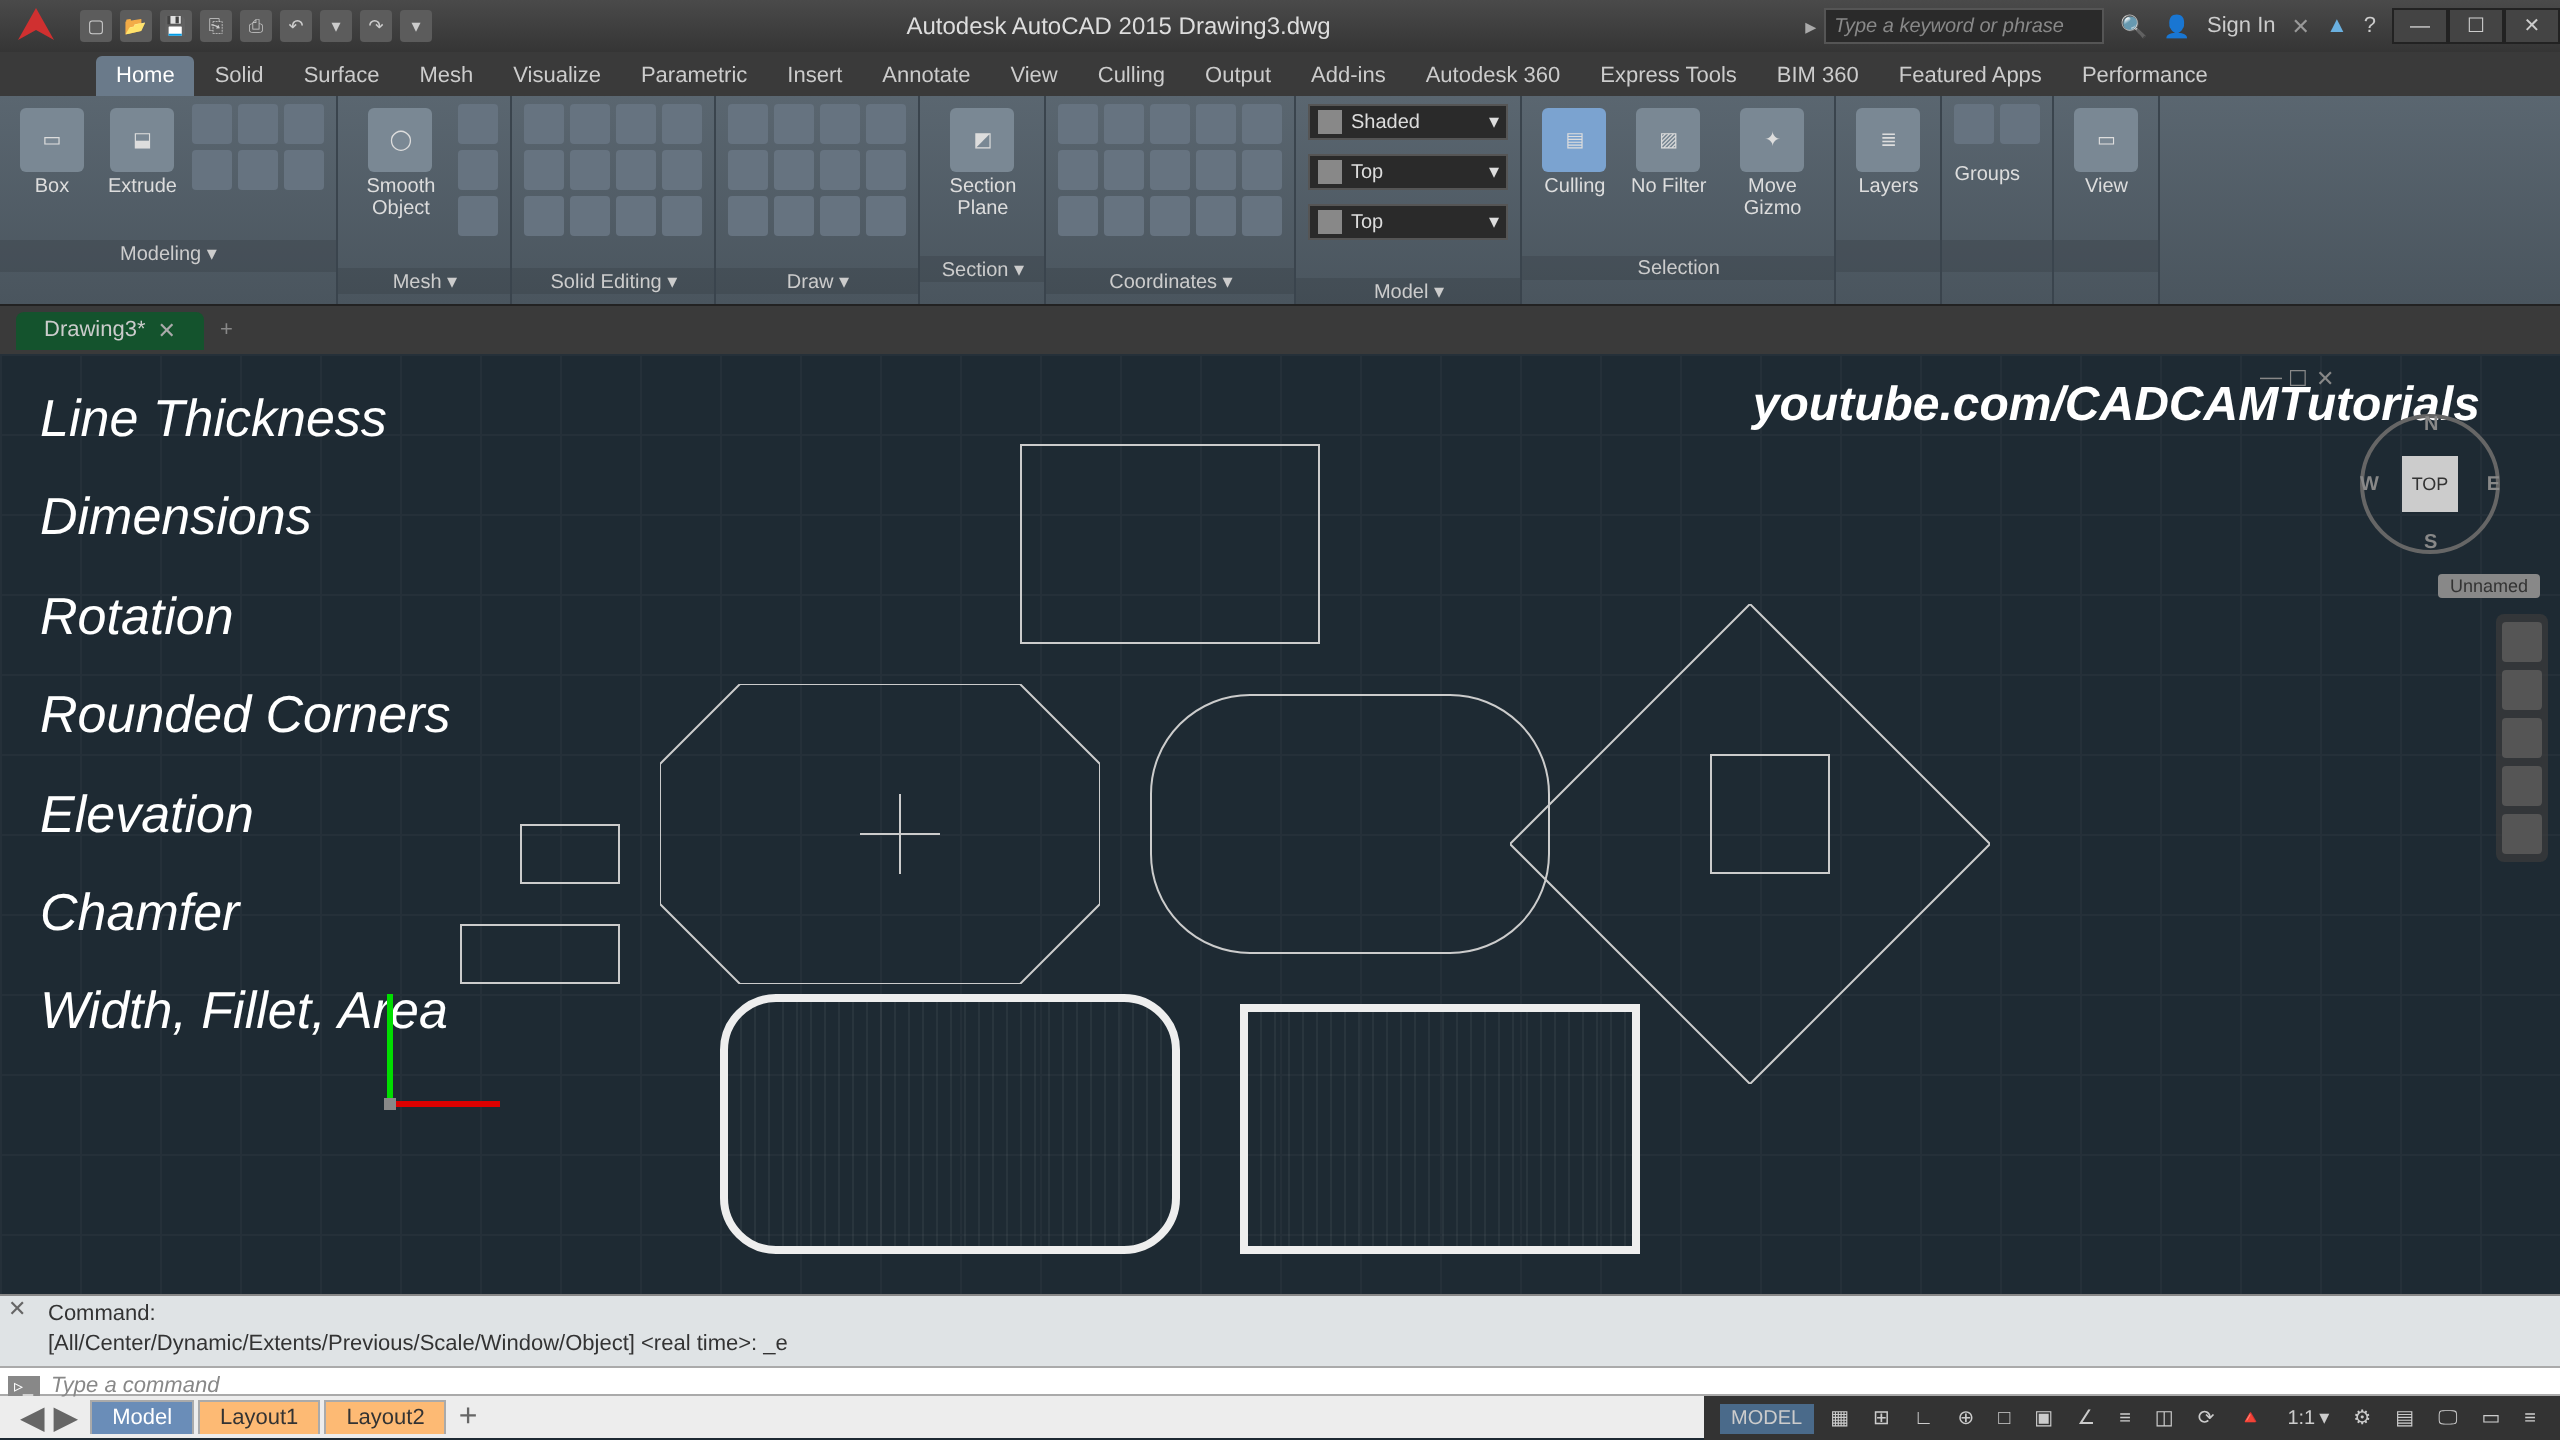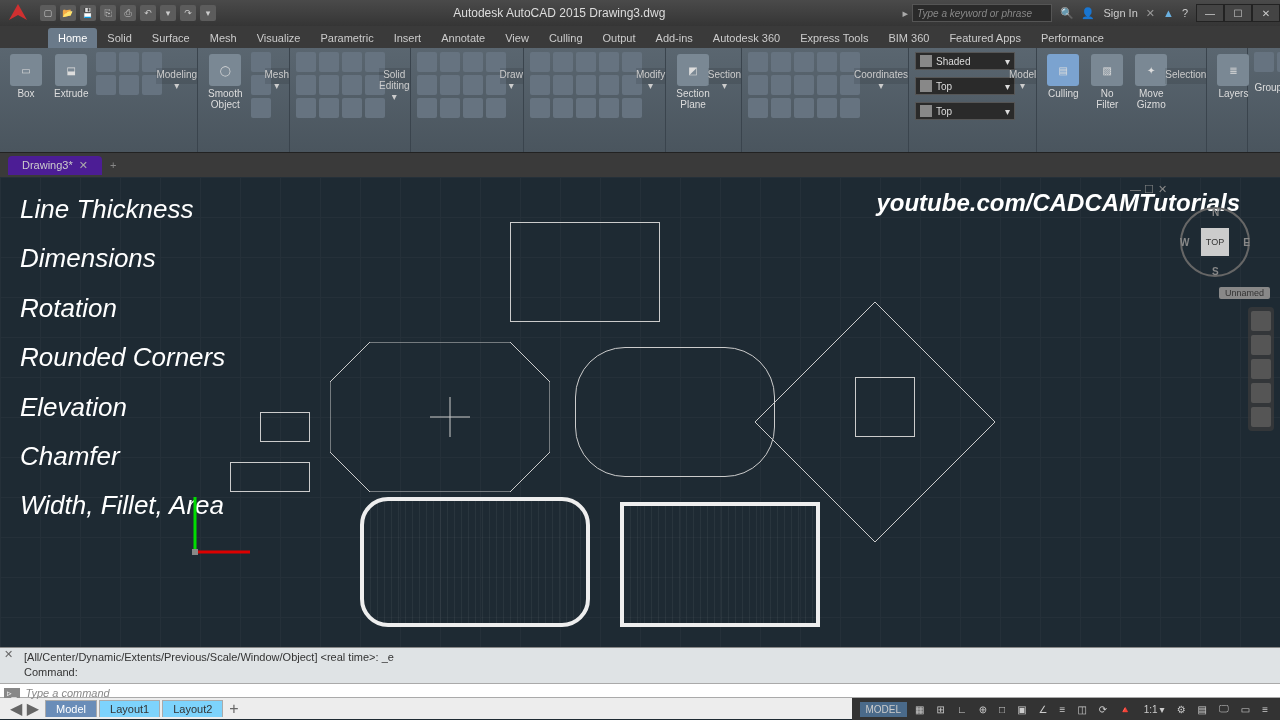--- a/index.html
+++ b/index.html
@@ -16,35 +16,35 @@
 .win-controls { display: flex; }
 .win-btn { width: 28px; height: 18px; background: #444; border: 1px solid #222; display:flex;align-items:center;justify-content:center;color:#ccc;font-size:10px;}
 
 
 .ribbon-tabs { height: 22px; background: #3a3a3a; display: flex; align-items: flex-end; padding-left: 48px; gap: 0; }
 .ribbon-tab { padding: 4px 10px; color: #ccc; font-size: 11px; cursor: pointer; border-top-left-radius: 3px; border-top-right-radius: 3px;}
 .ribbon-tab.active { background: #6a7a8a; color: #fff; }
 
 
 .ribbon { height: 105px; background: linear-gradient(#5a6670,#4a555e); display: flex; border-bottom: 1px solid #222; }
-.ribbon-panel { border-right: 1px solid #3a444d; padding: 4px 6px 0 6px; display: flex; flex-direction: row; justify-content: center;}
+.ribbon-panel { border-right: 1px solid #3a444d; padding: 4px 6px 0 6px; display: flex; flex-direction: column;}
 .panel-body { flex: 1; display: flex; gap: 4px; align-items: flex-start;}
 .panel-label { height: 16px; color: #ccc; font-size: 10px; text-align: center; padding-top: 1px; background: rgba(0,0,0,0.1); margin: 16px -6px;}
 .big-btn { display: flex; flex-direction: column; align-items: center; gap: 2px; color: #ddd; font-size: 10px; padding: 2px 4px; cursor:pointer; text-align:center;}
 .big-btn .icon { width: 32px; height: 32px; background: #7a8894; border-radius: 3px; display:flex;align-items:center;justify-content:center;}
 .small-grid { display: grid; grid-template-columns: repeat(3, 20px); grid-auto-rows: 20px; gap: 3px; }
 .small-grid.c4 { grid-template-columns: repeat(4, 20px); }
 .small-grid.c5 { grid-template-columns: repeat(5, 20px); }
 .small-btn { width: 20px; height: 20px; background: #667380; border-radius: 2px; cursor:pointer; display:flex;align-items:center;justify-content:center;color:#ddd;font-size:9px;}
 .dd { width: 100px; height: 18px; background: #2a2a2a; border: 1px solid #555; color: #ddd; font-size: 10px; display:flex;align-items:center;padding:0 4px;margin-bottom:3px;}
 .culling { background: #7ba3d0 !important; }
 
 
 .draw-tabs { height: 24px; background: #3a3a3a; display: flex; align-items: center; padding-left: 8px; }
-.draw-tab { padding: 3px 14px; color: #ccc; font-size: 11px; background: #4c1d95; border-radius: 4px 4px 0 0; margin-right: 2px; display:flex;align-items:center;gap:6px;}
+.draw-tab { padding: 3px 14px; color: #ccc; font-size: 11px; background: #14532d; border-radius: 4px 4px 0 0; margin-right: 2px; display:flex;align-items:center;gap:6px;}
 .draw-tab.plus { background:none; color:#888; padding: 3px 6px;}
 
 
 .canvas { position: relative; height: 470px; background: #1e2a33; overflow: hidden; background-image: linear-gradient(#253039 1px, transparent 1px), linear-gradient(90deg, #253039 1px, transparent 1px); background-size: 40px 40px;}
 .overlay-list { position: absolute; left: 20px; top: 8px; font-family: "Segoe Script", "Comic Sans MS", cursive; color: #fff; font-size: 26px; line-height: 1.9; font-style: italic;}
 .overlay-brand { position: absolute; right: 40px; top: 12px; color: #fff; font-size: 24px; font-weight: bold; font-style: italic;}
 .shape { position: absolute; border: 1px solid #ccc; }
 .thick { border-width: 4px; border-color: #eee; background: repeating-linear-gradient(90deg, transparent 0 6px, rgba(255,255,255,0.05) 6px 7px);}
 .ucs { position: absolute; bottom: 80px; left: 180px; }
 .viewcube { position:absolute; top: 30px; right: 30px; width: 70px; height: 70px; border: 2px solid #666; border-radius: 50%; display:flex;align-items:center;justify-content:center;}
@@ -57,21 +57,21 @@
 .unnamed-tag { position:absolute; top: 110px; right: 10px; background:#888; color:#333; font-size:9px; padding: 1px 6px; border-radius:2px;}
 
 
 .cmdline { height: 50px; background: #dfe3e5; border-top: 1px solid #888; font-family: Consolas, monospace; font-size: 11px; color: #333; }
 .cmd-history { padding: 2px 24px; line-height: 1.4;}
 .cmd-input-row { display: flex; align-items: center; background: #fff; border-top: 1px solid #aaa; height: 20px; padding: 0 4px;}
 .cmd-input { flex:1; color: #888; font-style: italic; padding-left: 6px;}
 
 
 .layout-tabs { height: 22px; background: #ededed; display:flex; align-items:center; padding-left: 6px; gap: 2px; border-top:1px solid #aaa;}
-.layout-tab { padding: 2px 10px; font-size: 11px; color: #333; background: #7dd3fc; border: 1px solid #aaa; border-bottom: none;}
+.layout-tab { padding: 2px 10px; font-size: 11px; color: #333; background: #fdba74; border: 1px solid #aaa; border-bottom: none;}
 .layout-tab.active { background: #6a8db8; color: #fff;}
 .status-bar { position:absolute; bottom:0; right: 0; height: 22px; background: #333; display:flex; align-items:center; gap:4px; padding: 0 8px;}
 .status-item { color:#ccc; font-size:10px; padding: 0 4px; display:flex;align-items:center;gap:2px;}
 .status-item.model { background:#4a6a8a; padding:2px 6px;}
 </style>
 </head>
 <body>
 
 <div class="title-bar">
   <div class="app-logo">
@@ -197,42 +197,20 @@
           <div class="small-btn"></div>
           <div class="small-btn"></div>
           <div class="small-btn"></div>
           <div class="small-btn"></div>
         </div>
       </div>
     <div class="panel-label">Draw ▾</div>
   </div>
   <div class="ribbon-panel">
     <div class="panel-body">
-        <div class="small-grid c5">
-          <div class="small-btn"></div>
-          <div class="small-btn"></div>
-          <div class="small-btn"></div>
-          <div class="small-btn"></div>
-          <div class="small-btn"></div>
-          <div class="small-btn"></div>
-          <div class="small-btn"></div>
-          <div class="small-btn"></div>
-          <div class="small-btn"></div>
-          <div class="small-btn"></div>
-          <div class="small-btn"></div>
-          <div class="small-btn"></div>
-          <div class="small-btn"></div>
-          <div class="small-btn"></div>
-          <div class="small-btn"></div>
-        </div>
-      </div>
-    <div class="panel-label">Modify ▾</div>
-  </div>
-  <div class="ribbon-panel">
-    <div class="panel-body">
         <div class="big-btn">
           <div class="icon">◩</div>
           <span style="max-width:42px;">Section Plane</span>
         </div>
       </div>
     <div class="panel-label">Section ▾</div>
   </div>
   <div class="ribbon-panel">
     <div class="panel-body">
         <div class="small-grid c5">
@@ -383,22 +361,22 @@
     <div class="nav-btn"></div>
     <div class="nav-btn"></div>
     <div class="nav-btn"></div>
     <div class="nav-btn"></div>
   </div>
 </div>
 
 <div class="cmdline">
   <div style="position:absolute;left:4px;color:#666;font-size:11px;">✕</div>
   <div class="cmd-history">
+    <div>Command:</div>
     <div>[All/Center/Dynamic/Extents/Previous/Scale/Window/Object] &lt;real time&gt;: _e</div>
-    <div>Command:</div>
   </div>
   <div class="cmd-input-row">
     <span style="background:#888;color:#fff;padding:0 3px;font-size:9px;">▹_</span>
     <div class="cmd-input">Type a command</div>
   </div>
 </div>
 
 <div class="layout-tabs">
   <span style="color:#666;padding:0 4px;">◀ ▶</span>
   <div class="layout-tab active">Model</div>

